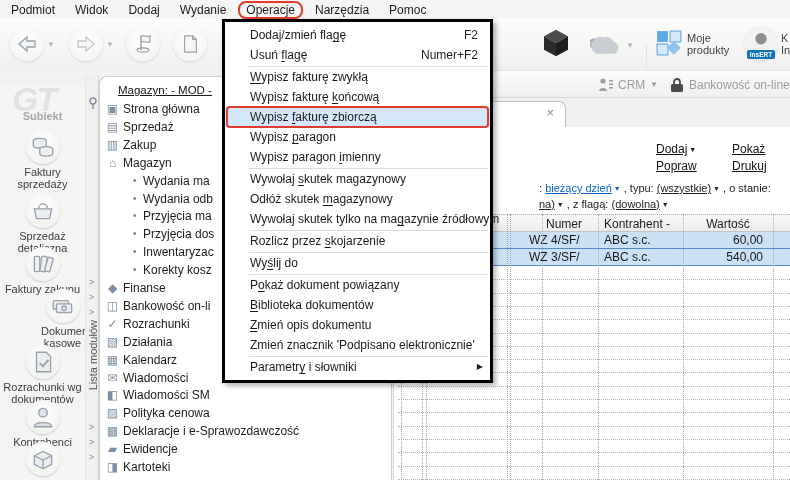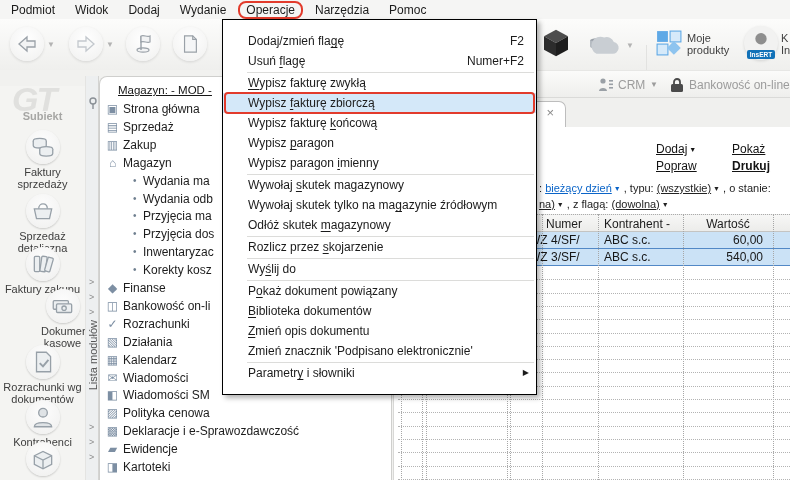--- a/index.html
+++ b/index.html
@@ -63,21 +63,21 @@
   
   .tree{position:absolute;left:99px;top:76px;width:293px;height:404px;background:#fff;border:1px solid #cfcfcd;border-bottom:none;border-radius:8px 0 0 0}
   .tree-header{position:absolute;left:18px;top:7px;font-size:11.5px;color:#161616;text-decoration:underline;white-space:nowrap;cursor:default}
   .titem{position:absolute;left:0;right:0;height:18px;line-height:18px;font-size:12px;color:#1c1c1c;white-space:nowrap;cursor:default}
   .ticon{position:absolute;left:5px;top:0;width:15px;text-align:center;font-size:12px;color:#7d8fa3}
   .tlabel{position:absolute;left:23px;top:0}
   .tbullet{position:absolute;left:33px;top:0;font-size:10px;color:#6f7f8f}
   .tsublabel{position:absolute;left:43px;top:0}
 
   
-  .menu{position:absolute;left:222px;top:19px;width:315px;background:#fff;border:1px solid #000000;box-shadow:3px 3px 5px rgba(0,0,0,.3);padding:11px 0;z-index:50}
+  .menu{position:absolute;left:222px;top:19px;width:271px;background:#fff;border:3px solid #000000;box-shadow:3px 3px 5px rgba(0,0,0,.3);padding:3px 0;z-index:50}
   .m-item{position:relative;height:20px;line-height:20px;padding-left:25px;font-size:12px;color:#1b1b1b;white-space:nowrap;cursor:default}
   .m-item u{text-underline-offset:2px}
   .m-short{position:absolute;right:12px;top:0}
   .m-arrow{position:absolute;right:7px;top:0;font-size:8px}
   .m-sep{height:2px;border-bottom:1px solid #dcdcda;margin:0 2px 0 24px}
   .m-hl{background:#d4e8f9}
   .m-item .ring{position:absolute;left:1px;right:1px;top:-1px;bottom:-1px;border:2px solid #e23b2c;border-radius:4px;pointer-events:none}
 </style>
 </head>
 <body>
@@ -379,21 +379,21 @@
     <div class="tab">
       <span class="x">×</span>
     </div>
   </div>
 
   <div class="main">
     <div id="actions">
         <div class="action" style="left: 262px; top: 15px;">Dodaj<span class="arr">▼</span></div>
         <div class="action" style="left: 262px; top: 32px;">Popraw</div>
         <div class="action" style="left: 338px; top: 15px;">Pokaż</div>
-        <div class="action" style="left: 338px; top: 32px; font-weight: bold;">Drukuj</div>
+        <div class="action" style="left: 338px; top: 32px;">Drukuj</div>
       </div>
     <div class="fline" style="top:55px" id="filter1"><span class="plain">: </span><span class="blue">bieżący dzień</span><span class="bluearrow"> ▼</span><span class="plain"> , typu: </span><span class="link">(wszystkie)</span><span class="arrow"> ▼</span><span class="plain"> , o stanie:</span></div>
     <div class="fline" style="top:71px" id="filter2"><span class="link">na)</span><span class="arrow"> ▼</span><span class="plain"> , z flagą: </span><span class="link">(dowolna)</span><span class="arrow"> ▼</span></div>
     <div class="thead" id="thead">
         <span class="thcell" style="left: 148px;">Numer</span>
         <span class="thcell" style="left: 206px;">Kontrahent -</span>
         <span class="thcell" style="left: 285px; width: 90px; text-align: center;">Wartość</span>
       </div>
     <div id="tbody">
         <div class="trow" style="top: 105px;">
@@ -434,28 +434,28 @@
         <div class="gh" style="top: 338.5px;"></div>
         <div class="gh" style="top: 351.8px;"></div>
       </div>
   </div>
 
   <div class="menu" id="ctxmenu">
       <div class="m-item"><span class="m-label">Dodaj/zmień fla<u>g</u>ę</span><span class="m-short">F2</span></div>
       <div class="m-item"><span class="m-label">Usuń <u>f</u>lagę</span><span class="m-short">Numer+F2</span></div>
       <div class="m-sep"></div>
       <div class="m-item"><span class="m-label"><u>W</u>ypisz fakturę zwykłą</span></div>
+      <div class="m-item"><span class="m-label">Wypisz fakturę <u>k</u>ońcową</span></div>
       <div class="m-item m-hl"><span class="m-label">Wypisz <u>f</u>akturę zbiorczą</span><i class="ring"></i></div>
-      <div class="m-item"><span class="m-label">Wypisz fakturę <u>k</u>ońcową</span></div>
       <div class="m-item"><span class="m-label">Wypisz <u>p</u>aragon</span></div>
       <div class="m-item"><span class="m-label">Wypisz paragon <u>i</u>mienny</span></div>
       <div class="m-sep"></div>
       <div class="m-item"><span class="m-label">Wywołaj <u>s</u>kutek magazynowy</span></div>
+      <div class="m-item"><span class="m-label">Odłóż skutek <u>m</u>agazynowy</span></div>
       <div class="m-item"><span class="m-label">Wywołaj skutek tylko na ma<u>g</u>azynie źródłowym</span></div>
-      <div class="m-item"><span class="m-label">Odłóż skutek <u>m</u>agazynowy</span></div>
       <div class="m-sep"></div>
       <div class="m-item"><span class="m-label">Rozlicz przez <u>s</u>kojarzenie</span></div>
       <div class="m-sep"></div>
       <div class="m-item"><span class="m-label">Wy<u>ś</u>lij do</span></div>
       <div class="m-sep"></div>
       <div class="m-item"><span class="m-label">P<u>o</u>każ dokument powiązany</span></div>
       <div class="m-item"><span class="m-label"><u>B</u>iblioteka dokumentów</span></div>
       <div class="m-item"><span class="m-label"><u>Z</u>mień opis dokumentu</span></div>
       <div class="m-item"><span class="m-label">Zmień znacznik 'Podpisano elektronicznie'</span></div>
       <div class="m-sep"></div>

